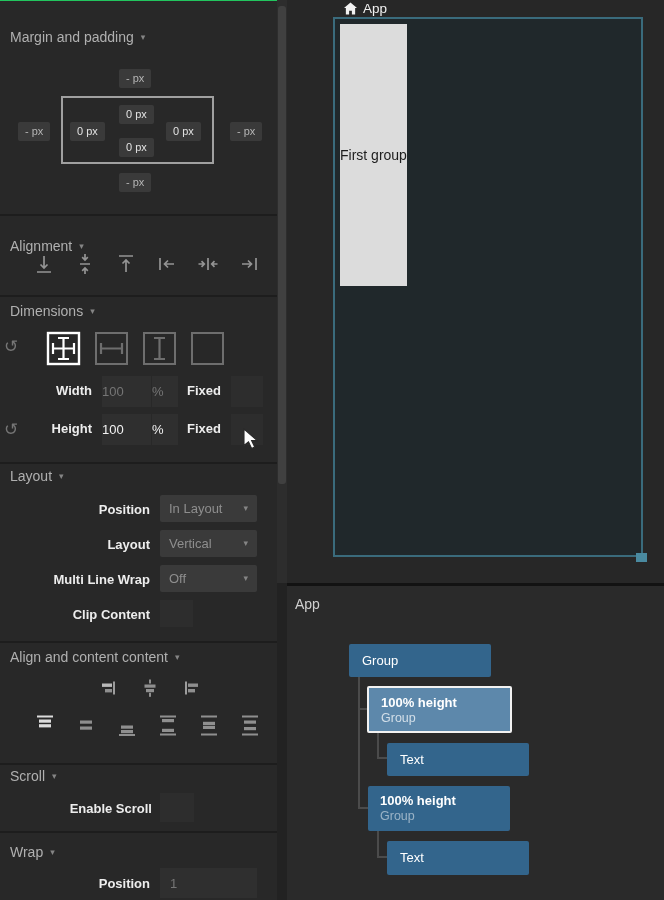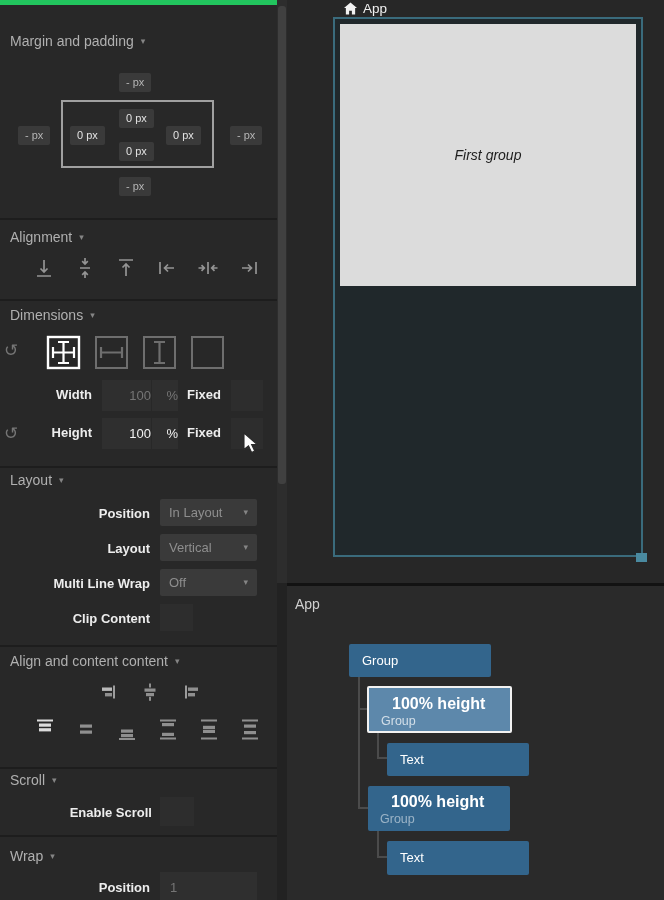--- a/index.html
+++ b/index.html
@@ -1,60 +1,60 @@
 <!DOCTYPE html>
 <html><head>
 <meta charset="utf-8">
 <style>
   * { margin:0; padding:0; box-sizing:border-box; }
   body { background:#1e1e1e; font-family:"Liberation Sans", sans-serif; }
   .screen { position:relative; width:664px; height:900px; background:#262626; overflow:hidden; }
 
   
-  .left-panel { position:absolute; left:0; top:0; width:277px; height:900px; background:#282828; border-top:5px solid #22c55e; }
+  .left-panel { position:absolute; left:0; top:0; width:277px; height:900px; background:#282828; border-top:1px solid #22c55e; }
   .hdiv { position:absolute; left:0; width:277px; height:2px; background:#1d1d1d; }
   .sech { position:absolute; left:10px; display:flex; align-items:center; gap:7px; color:#b0b0b0; font-size:14px; cursor:default; }
   .caret { font-size:9px; color:#858585; line-height:1; }
   .chip { position:absolute; background:#3a3a3a; color:#b5b5b5; font-size:11px; padding:3px 7px; border-radius:2px; white-space:nowrap; line-height:1.2; }
   .chip.zero { color:#e2e2e2; }
   .padbox { position:absolute; left:61px; top:95px; width:153px; height:68px; border:2px solid #a0a0a0; }
   .icon-row { position:absolute; display:flex; align-items:center; }
   .rlbl { position:absolute; left:0; width:150px; text-align:right; font-size:13px; font-weight:bold; color:#ededed; }
-  .field { position:absolute; background:#2f2f2f; display:flex; align-items:center; justify-content:flex-end; font-size:13px; color:#757575; }
+  .field { position:absolute; background:#2f2f2f; display:flex; align-items:center; justify-content:flex-start; font-size:13px; color:#757575; }
   .field.bright { color:#f2f2f2; }
   .checkbox { position:absolute; background:#2d2d2d; }
   .dd { position:absolute; width:97px; height:27px; background:#3a3a3a; border-radius:2px; display:flex; align-items:center; justify-content:space-between; padding:0 9px; font-size:13px; color:#8e8e8e;text-align:right; }
   .reset-ic { position:absolute; color:#767676; font-size:17px; line-height:1; }
   .dimbox-row { position:absolute; left:46px; top:330px; display:flex; gap:13px; }
   .jrow { position:absolute; display:flex; gap:21px; }
 
   
   .scroll-strip { position:absolute; left:277px; top:0; width:10px; height:900px; background:#222222; }
   .scroll-track { position:absolute; left:0; top:0; width:10px; height:583px; background:#2d2d2d; }
   .scroll-thumb { position:absolute; left:1px; top:6px; width:8px; height:478px; background:#404040; border-radius:3px; }
   .right-top { position:absolute; left:287px; top:0; width:377px; height:583px; background:#272727; }
   .preview-header { position:absolute; left:57px; top:1px; display:flex; align-items:center; gap:6px; color:#f0f0f0; font-size:13.5px; }
   .canvas { position:absolute; left:46px; top:17px; width:310px; height:540px; background:#20282b; border:2px solid #3a6b7c; }
-  .canvas-content { position:absolute; left:5px; top:5px; right:5px; bottom:5px; display:flex; flex-direction:column;font-style:italic; }
+  .canvas-content { position:absolute; left:5px; top:5px; right:5px; bottom:5px; display:flex; flex-direction:row; }
   .grp { display:flex; align-items:center; justify-content:center; font-size:14px; color:#1d1d1d; }
   .grp.first { height:49.8%; background:#dcdcdc; }
   .grp.second { flex:1; background:#9b9b9b; }
   .resize-handle { position:absolute; right:-6px; bottom:-7px; width:11px; height:9px; background:#4a8aa0; }
   .panel-div { position:absolute; left:287px; top:583px; width:377px; height:3px; background:#121212; }
 
   
   .right-bottom { position:absolute; left:287px; top:586px; width:377px; height:314px; background:#2a2a2a; }
   .tree-header { position:absolute; left:8px; top:10px; font-size:14px; color:#cfcfcf; }
   .conn { position:absolute; border-color:#4b4b4b; }
   .conn.v { border-left:2px solid #4b4b4b; }
   .conn.h { height:2px; background:#4b4b4b; }
   .conn.l { border-left:2px solid #4b4b4b; border-bottom:2px solid #4b4b4b; }
   .node { position:absolute; background:#33658c; border-radius:2px; color:#fff; z-index:2; }
   .node .one-line { font-size:13px; line-height:33px; padding-left:13px; }
-  .node .title { font-size:16px; font-weight:bold; padding:7px 12px 0;margin-left:11px; }
+  .node .title { font-size:13px; font-weight:bold; padding:7px 12px 0; }
   .node .subtitle { font-size:12.5px; color:rgba(255,255,255,0.5); padding:1px 12px 0; }
   .node.selected { background:#5d88ab; border:2px solid #f2f2f2; }
   .node.selected .subtitle { color:rgba(255,255,255,0.72); }
 
   .mouse-cursor { position:absolute; left:243px; top:427px; z-index:9; }
   svg { display:block; }
 </style>
 </head>
 <body>
 
@@ -71,21 +71,21 @@
     <span class="chip zero" style="left:119px;top:104px">0 px</span>
     <span class="chip zero" style="left:70px;top:121px">0 px</span>
     <span class="chip zero" style="left:166px;top:121px">0 px</span>
     <span class="chip zero" style="left:119px;top:137px">0 px</span>
     <span class="chip" style="left:18px;top:121px">- px</span>
     <span class="chip" style="left:230px;top:121px">- px</span>
     <span class="chip" style="left:119px;top:172px">- px</span>
 
     <div class="hdiv" style="top:213px"></div>
 
-    <div class="sech" style="top:224px">
+    <div class="sech" style="top:237px">
       <span>Alignment</span>
       <span class="caret">▾</span>
     </div>
     <div class="icon-row" style="left:32px;top:251px;gap:17px">
       <span>
           <svg width="24" height="24" viewBox="0 0 24 24">
             <path d="M5 20 H19 M12 4 V15.5 M8.5 12.5 L12 16 L15.5 12.5" stroke="#949494" stroke-width="1.7" fill="none"></path>
           </svg>
         </span>
       <span>

